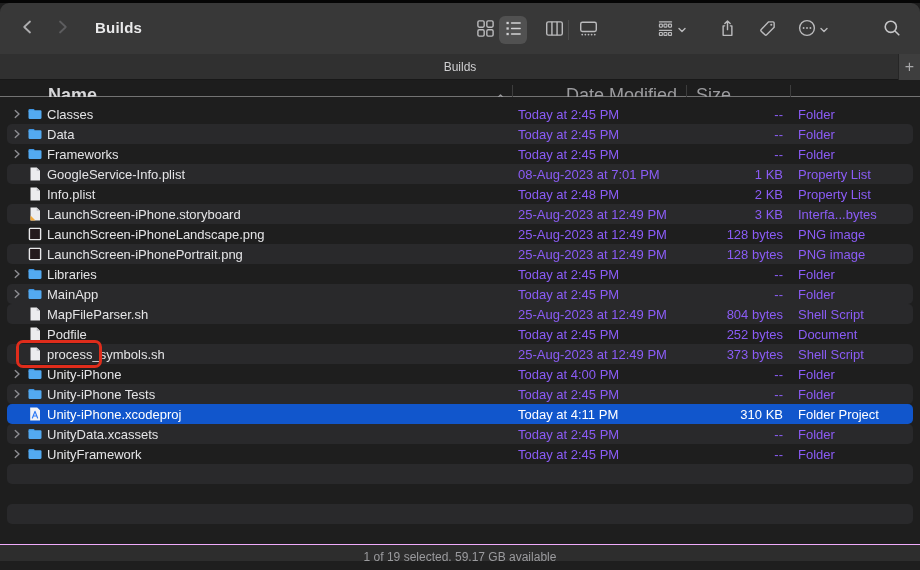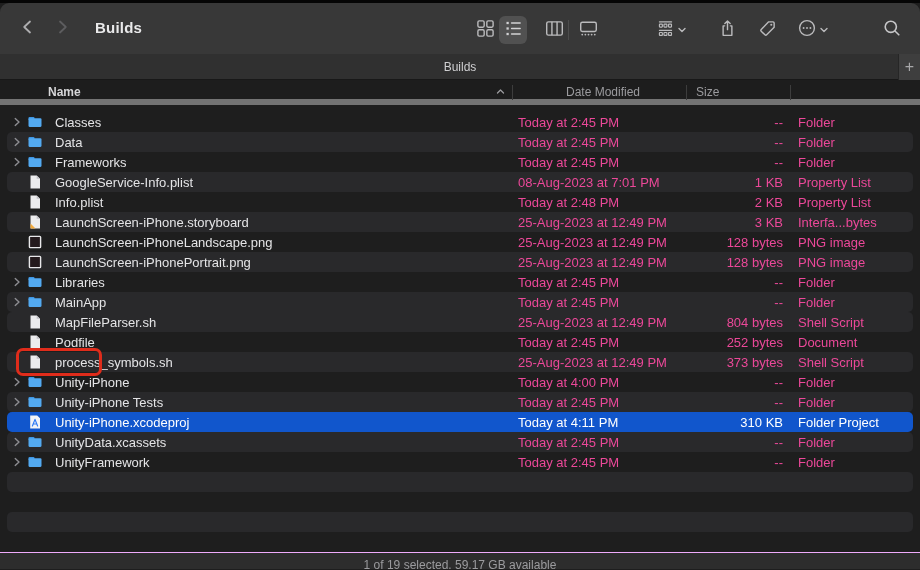--- a/index.html
+++ b/index.html
@@ -15,39 +15,39 @@
   .win-title{position:absolute;left:95px;top:16px;font-size:15px;font-weight:bold;color:#e9e9ea;letter-spacing:.2px;}
   .tb-btn{position:absolute;top:13px;width:28px;height:28px;display:flex;align-items:center;justify-content:center;cursor:pointer;border-radius:6px;}
   .tb-btn.active{background:#515151;}
   .tb-divider{position:absolute;top:17px;width:1px;height:20px;background:#4c4c4c;}
   .chev-sm{margin-left:2px;}
   
   .tabbar{position:relative;height:26px;background:#303030;border-bottom:1px solid #181818;display:flex;align-items:center;justify-content:center;}
   .tab-label{font-size:12px;color:#cfcfd1;}
   .new-tab{position:absolute;right:0;top:0;width:22px;height:26px;background:#3e3e3e;border-left:1px solid #262626;display:flex;align-items:center;justify-content:center;color:#a8a8aa;font-size:16px;line-height:1;cursor:pointer;}
   
-  .colhead{position:relative;height:25px;background:#1d1d1d;border-bottom:6px solid #737373;font-size:12px;color:#9b9b9e;}
+  .colhead{position:relative;height:17px;background:#1d1d1d;border-bottom:1px solid #737373;font-size:18px;color:#9b9b9e;}
   .colhead .hname{position:absolute;left:48px;top:5px;color:#d6d6d8;font-weight:bold;}
   .colhead .hsort{position:absolute;left:495px;top:6px;}
   .colhead .hdate{position:absolute;left:518px;top:5px;margin-left:48px;}
   .colhead .hsize{position:absolute;left:696px;top:5px;}
   .colhead .hkind{position:absolute;left:821px;top:5px;margin-top:37px;}
   .vdiv{position:absolute;top:5px;width:1px;height:15px;background:#3d3d3d;}
   
   .rows{position:relative;height:447px;padding-top:7px;background:#1e1e1e;}
   .row{position:relative;height:20px;display:flex;align-items:center;font-size:13px;color:#e4e4e6;cursor:default;}
   .row::before{content:"";position:absolute;left:7px;right:7px;top:0;bottom:0;border-radius:5px;z-index:0;}
   .row.alt::before{background:#29292b;}
   .row.selected::before{background:#1156cc;}
   .row > *{position:relative;z-index:1;}
   .chev{width:12px;margin-left:11px;display:flex;align-items:center;justify-content:center;flex:none;}
   .ficon{width:16px;height:16px;margin-left:4px;flex:none;display:flex;align-items:center;}
   .ficon svg{width:16px;height:16px;}
-  .fname{margin-left:12px;white-space:nowrap;}
-  .fdate,.fsize,.fkind{position:absolute;color:#ec4899;white-space:nowrap;}
+  .fname{margin-left:4px;white-space:nowrap;}
+  .fdate,.fsize,.fkind{position:absolute;color:#8b5cf6;white-space:nowrap;}
   .fdate{left:518px;}
   .fsize{left:676px;width:107px;text-align:right;}
   .fkind{left:798px;}
   .row.selected .fname,.row.selected .fdate,.row.selected .fsize,.row.selected .fkind{color:#ffffff;}
   .annotation{position:absolute;left:16px;top:243px;width:86px;height:28px;border:3px solid #df2c1b;border-radius:7px;z-index:6;pointer-events:none;}
   
   .statusbar{height:17px;background:#2d2d2d;border-top:1px solid #f0abfc;text-align:center;font-size:12px;color:#9b9b9e;padding-top:5px;overflow:hidden;}
 </style>
 </head>
 <body>

